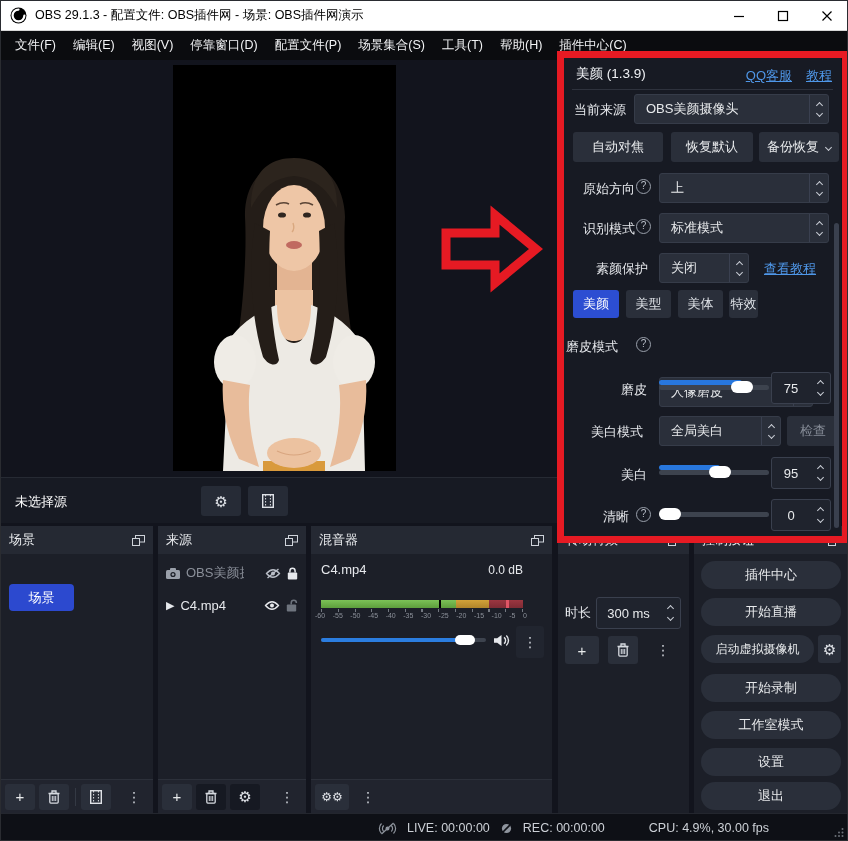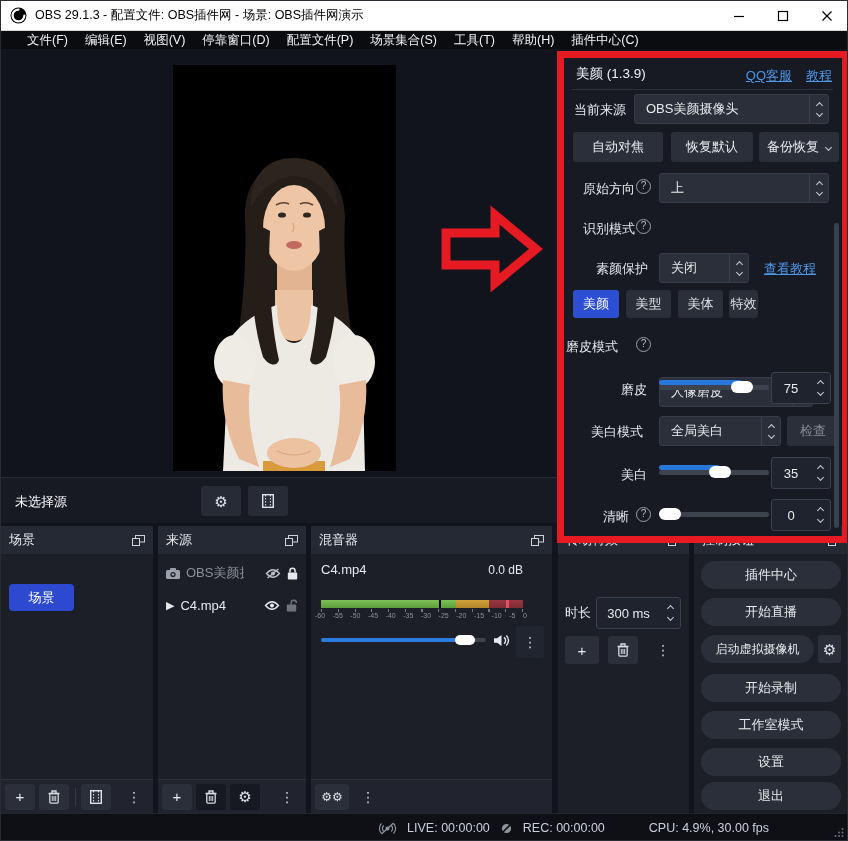--- a/index.html
+++ b/index.html
@@ -12,22 +12,22 @@
   .abs { position: absolute; }
 
   
   .titlebar { position:absolute; left:0; top:0; width:848px; height:30px; background:#ffffff;
     display:flex; align-items:center; color:#000; font-size:12.5px; border-bottom:1px solid #d7d7d7;}
   .titlebar .logo { margin:0 8px 0 9px; display:flex; }
   .win-controls { position:absolute; right:0; top:0; height:30px; display:flex; }
   .win-btn { width:44px; height:30px; display:flex; align-items:center; justify-content:center; }
 
   
-  .menubar { position:absolute; left:0; top:30px; width:848px; height:18px; background:#0b0c0f;
-    display:flex; align-items:center; gap:17px; padding-left:26px; color:#f2f3f5; font-size:12.5px; }
+  .menubar { position:absolute; left:0; top:30px; width:848px; height:29px; background:#0b0c0f;
+    display:flex; align-items:center; gap:17px; padding-left:14px; color:#f2f3f5; font-size:12.5px; }
   .menubar span { cursor:default; }
 
   
   .main { position:absolute; left:0; top:59px; width:848px; height:419px; background:#12141d; }
   .video { position:absolute; left:172px; top:5px; width:223px; height:406px; background:#000; }
   .arrow { position:absolute; left:438px; top:145px; }
 
   
   .nosource { position:absolute; left:0; top:476px; width:556px; height:46px; background:#171a23;
     border-top:1px solid #262a33; }
@@ -250,20 +250,27 @@
     <div class="dropdown" style="left:95px; top:115px; width:170px;">
       <span class="dd-text">上</span>
       <div class="dd-spin">
           <i class="chev up"></i>
           <i class="chev down"></i>
         </div>
     </div>
 
     <span class="bp-label" style="left:19px; top:162px;">识别模式</span>
     <span class="qicon abs" style="left:72px; top:161px;"></span>
+    <div class="dropdown" style="left:95px; top:155px; width:170px;">
+      <span class="dd-text">标准模式</span>
+      <div class="dd-spin">
+          <i class="chev up"></i>
+          <i class="chev down"></i>
+        </div>
+    </div>
 
     <span class="bp-label" style="left:32px; top:202px;">素颜保护</span>
     <div class="dropdown" style="left:95px; top:195px; width:90px;">
       <span class="dd-text">关闭</span>
       <div class="dd-spin">
           <i class="chev up"></i>
           <i class="chev down"></i>
         </div>
     </div>
     <a class="link abs" style="left:200px; top:202px;">查看教程</a>
@@ -309,21 +316,21 @@
       <span>检查</span>
     </div>
 
     <span class="bp-label" style="left:57px; top:408px;">美白</span>
     <div class="slider" style="left:95px; top:407px;">
       <div class="track"></div>
         <div class="fill" style="width: 60.5px;"></div>
         <div class="handle" style="left: 49.5px;"></div>
     </div>
     <div class="spinbox" style="left:207px; top:399px;">
-      <span class="num">35</span>
+      <span class="num">95</span>
       <div class="spin-col">
           <i class="chev up"></i>
           <i class="chev down"></i>
         </div>
     </div>
 
     <span class="bp-label" style="left:39px; top:450px;">清晰</span>
     <span class="qicon abs" style="left:72px; top:449px;"></span>
     <div class="slider" style="left:95px; top:449px;">
       <div class="track"></div>

